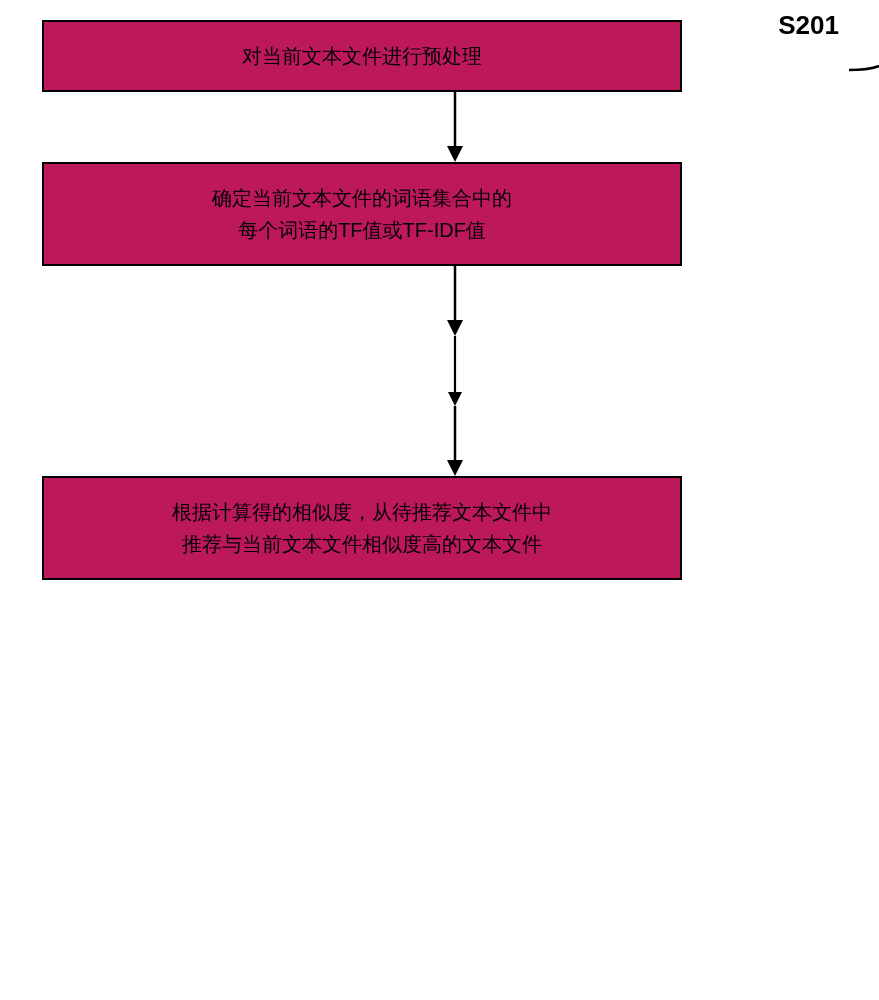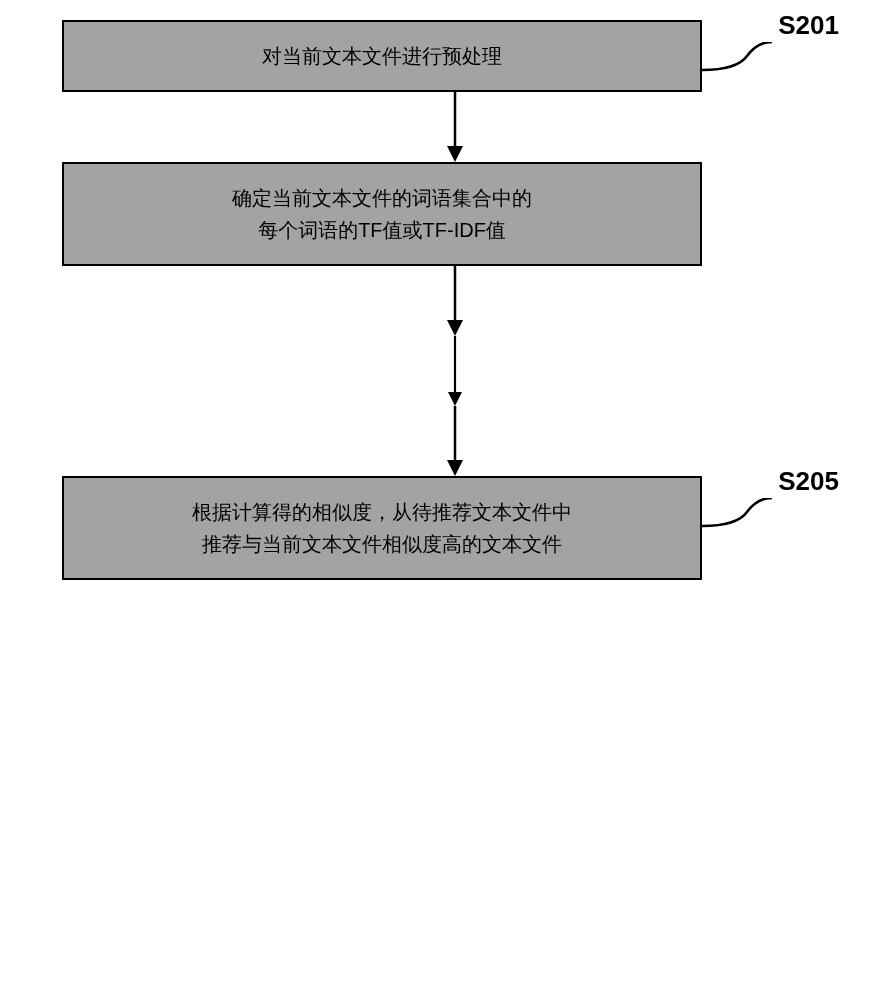--- a/index.html
+++ b/index.html
@@ -17,38 +17,39 @@
     width: 100%;
   }
   .step-row {
     display: flex;
     align-items: flex-start;
     width: 100%;
     position: relative;
   }
   .step-box {
     border: 2px solid #000;
-    background: #a3a3a3;
+    background: #be185d;
     width: 640px;
-    margin-left: 32px;
+    margin-left: 12px;
     display: flex;
     align-items: center;
     justify-content: center;
     text-align: center;
     font-size: 20px;
     line-height: 1.6;
     padding: 18px 20px;
   }
   .step-box.h1 { min-height: 70px; }
   .step-box.h2 { min-height: 100px; }
   .step-box.h3 { min-height: 120px; }
   .label-wrap {
     position: relative;
     flex: 1;
     height: 40px;
+    text-align: right;
   }
   .step-label {
     position: absolute;
     right: 10px;
     top: -10px;
     font-size: 26px;
     font-weight: bold;
     color: #000;
   }
   .connector-line {
@@ -122,21 +123,15 @@
     <svg width="24" height="70" viewBox="0 0 24 70">
       <line x1="12" y1="0" x2="12" y2="56" stroke="#000" stroke-width="2.5"></line>
       <polygon points="12,70 4,54 20,54" fill="#000"></polygon>
     </svg>
   </div>
 
   <div class="step-row">
     <div class="step-box h2">
       <span>根据计算得的相似度，从待推荐文本文件中<br>推荐与当前文本文件相似度高的文本文件</span>
     </div>
-    <div class="label-wrap">
-      <svg class="connector-line" viewBox="0 0 70 30">
-        <path d="M0 28 Q 35 28 45 14 Q 55 0 70 0" stroke="#000" stroke-width="2.5" fill="none"></path>
-      </svg>
-      <span class="step-label">S205</span>
-    </div>
   </div>
 
 </div>
 
 </body></html>

